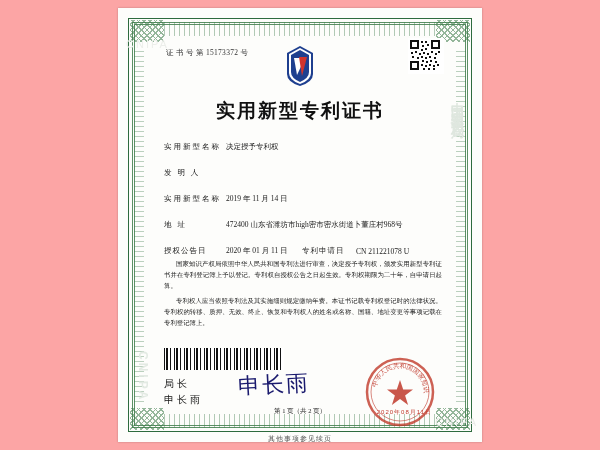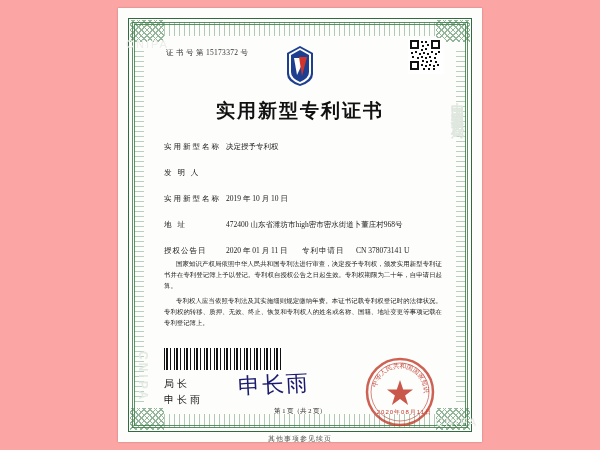--- a/index.html
+++ b/index.html
@@ -116,21 +116,21 @@
     display:flex;align-items:baseline;margin-bottom:9.5px;margin-top:16px;
   }
   .field .lbl{
     width:62px;flex:0 0 62px;
     letter-spacing:2px;
   }
   .field .val{
     flex:1;
   }
   .field-row2{display:flex;}
-  .field-row2 .half{flex:1;display:flex;align-items:flex-start;}
+  .field-row2 .half{flex:1;display:flex;align-items:center;}
   .field-row2 .half .lbl{width:62px;flex:0 0 62px;letter-spacing:1px;}
   .field-row2 .half2 .lbl{width:54px;flex:0 0 54px;letter-spacing:1px;}
 
   .para{
     position:absolute;left:46px;top:250px;width:278px;
     font-size:6.4px;line-height:1.75;color:#222;text-align:justify;
     font-family:"Liberation Serif", serif;
   }
   .para p{margin:0 0 3px 0;text-indent:12px;}
 
@@ -259,34 +259,34 @@
     <div class="fields">
       <div class="field">
         <span class="lbl">实用新型名称</span>
         <span class="val">决定授予专利权</span>
       </div>
       <div class="field">
         <span class="lbl">发 明 人</span>
       </div>
       <div class="field">
         <span class="lbl">实用新型名称</span>
-        <span class="val">2019 年 10 月 10 日</span>
+        <span class="val">2019 年 11 月 14 日</span>
       </div>
       <div class="field">
         <span class="lbl">地 址</span>
         <span class="val">472400 山东省潍坊市high密市密水街道卜董庄村968号</span>
       </div>
       <div class="field field-row2">
         <span class="half">
           <span class="lbl">授权公告日</span>
           <span class="val">2020 年 01 月 11 日</span>
         </span>
         <span class="half half2">
           <span class="lbl">专利申请日</span>
-          <span class="val">CN 378073141 U</span>
+          <span class="val">CN 211221078 U</span>
         </span>
       </div>
     </div>
 
     <div class="para">
       <p>国家知识产权局依照中华人民共和国专利法进行审查，决定授予专利权，颁发实用新型专利证书并在专利登记簿上予以登记。专利权自授权公告之日起生效。专利权期限为二十年，自申请日起算。</p>
       <p>专利权人应当依照专利法及其实施细则规定缴纳年费。本证书记载专利权登记时的法律状况。专利权的转移、质押、无效、终止、恢复和专利权人的姓名或名称、国籍、地址变更等事项记载在专利登记簿上。</p>
     </div>
 
     <div class="barcode"></div>

